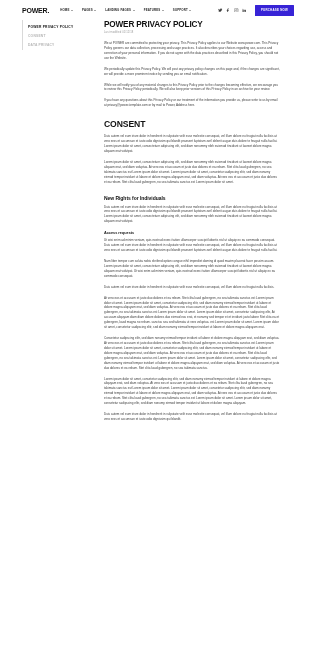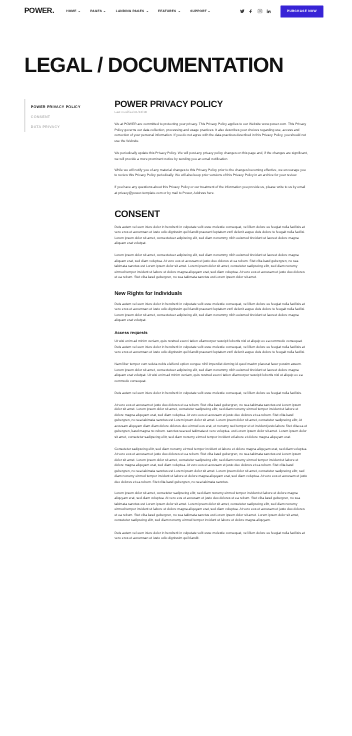--- a/index.html
+++ b/index.html
@@ -224,23 +224,20 @@
             <circle cx="17.5" cy="6.5" r="1.2" fill="currentColor" stroke="none"></circle>
           </svg>
         <svg class="social-ico" viewBox="0 0 24 24" fill="currentColor">
             <path d="M4.98 3.5a2.5 2.5 0 1 0 0 5 2.5 2.5 0 0 0 0-5zM3 9h4v12H3zM9 9h3.8v1.7h.05A4.2 4.2 0 0 1 16.6 8.7c4 0 4.7 2.6 4.7 6V21h-4v-5.5c0-1.3 0-3-1.9-3s-2.1 1.4-2.1 2.9V21H9z"></path>
           </svg>
       </div>
       <button class="cta-btn">PURCHASE NOW</button>
     </div>
   </div>
 
-  <div class="hero">
-    <h1 class="hero-title">LEGAL / DOCUMENTATION</h1>
-  </div>
 
   <div class="content">
 
     <nav class="sidebar">
       <div class="side-item active">POWER PRIVACY POLICY</div>
       <div class="side-item">CONSENT</div>
       <div class="side-item">DATA PRIVACY</div>
     </nav>
 
     <article class="article">

